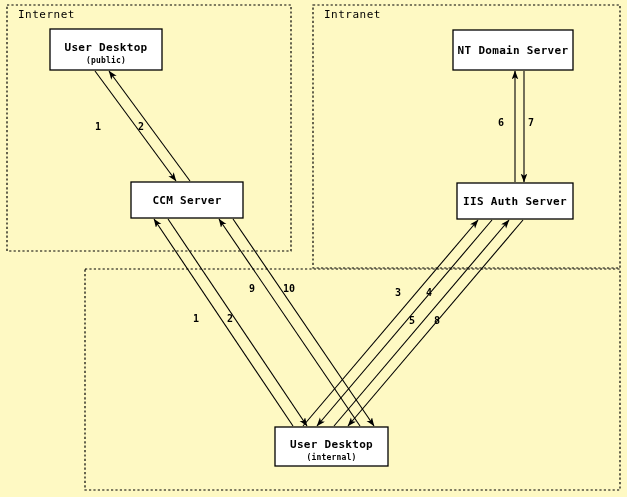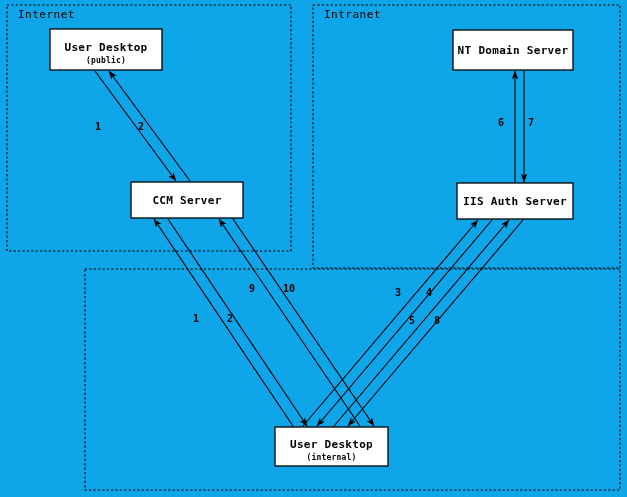--- a/index.html
+++ b/index.html
@@ -7,21 +7,21 @@
     padding: 0;
     background: #ffffff;
   }
   body {
     font-family: "DejaVu Sans Mono", monospace;
   }
   #canvas {
     position: relative;
     width: 627px;
     height: 497px;
-    background: #0ea5e9;
+    background: #fef9c3;
     overflow: hidden;
   }
   svg.layer {
     position: absolute;
     left: 0;
     top: 0;
     width: 627px;
     height: 497px;
   }
   .zone-label {

